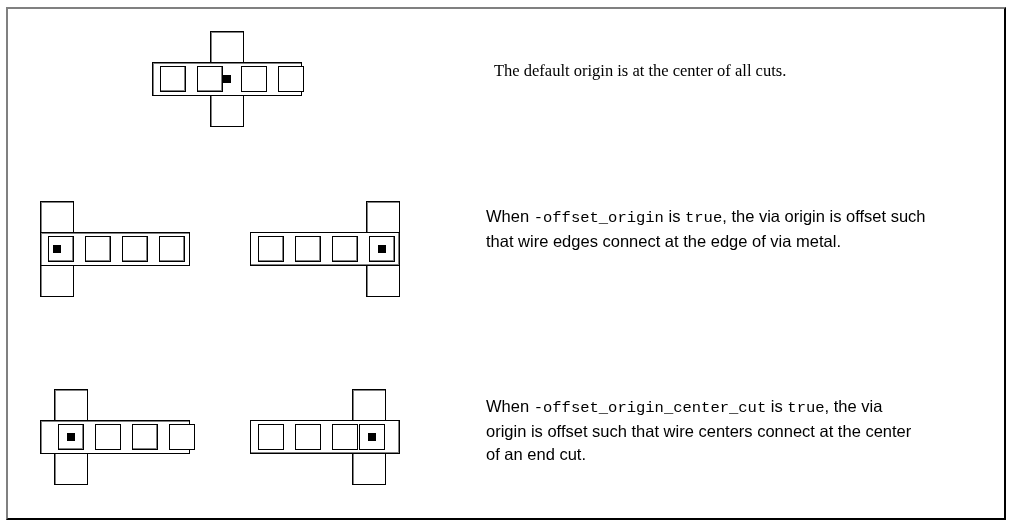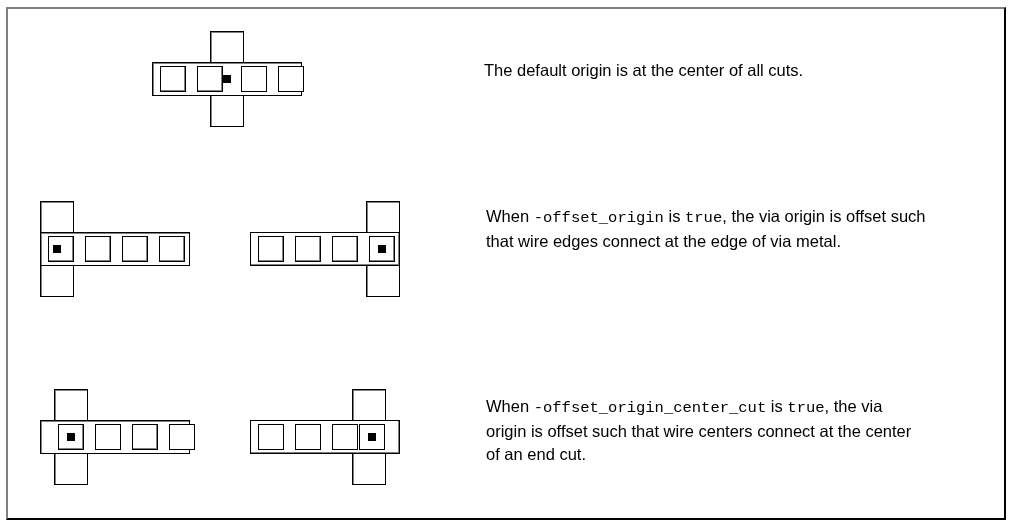--- a/index.html
+++ b/index.html
@@ -148,20 +148,20 @@
     <div class="diagram" style="left:238px; top:380px; width:160px; height:96px;">
       <div class="shape vbar" style="left:106px; top:0px; width:34px; height:96px;"></div>
       <div class="shape bar-gray" style="left:4px; top:31px; width:150px; height:34px;"></div>
       <div class="cut plain" style="left:12px; top:35px;"></div>
       <div class="cut plain" style="left:49px; top:35px;"></div>
       <div class="cut plain" style="left:86px; top:35px;"></div>
       <div class="cut plain" style="left:113px; top:35px;"></div>
       <div class="origin" style="left:122px; top:44px;"></div>
     </div>
 
-    <div class="caption" style="left:476px; top:50px; width:460px;"><span>The default origin is at the center of all cuts.</span></div>
+    <div class="caption" style="left:486px; top:50px; width:460px;font-family:Liberation Serif, serif;"><span>The default origin is at the center of all cuts.</span></div>
 
     <div class="caption" style="left:478px; top:196px; width:462px;"><span>When </span><span class="mono">-offset_origin</span><span> is </span><span class="mono">true</span><span>, the via origin is offset such that wire edges connect at the edge of via metal.</span></div>
 
     <div class="caption" style="left:478px; top:386px; width:430px;"><span>When </span><span class="mono">-offset_origin_center_cut</span><span> is </span><span class="mono">true</span><span>, the via origin is offset such that wire centers connect at the center of an end cut.</span></div>
 
   </div>
 </div>
 
 </body></html>

